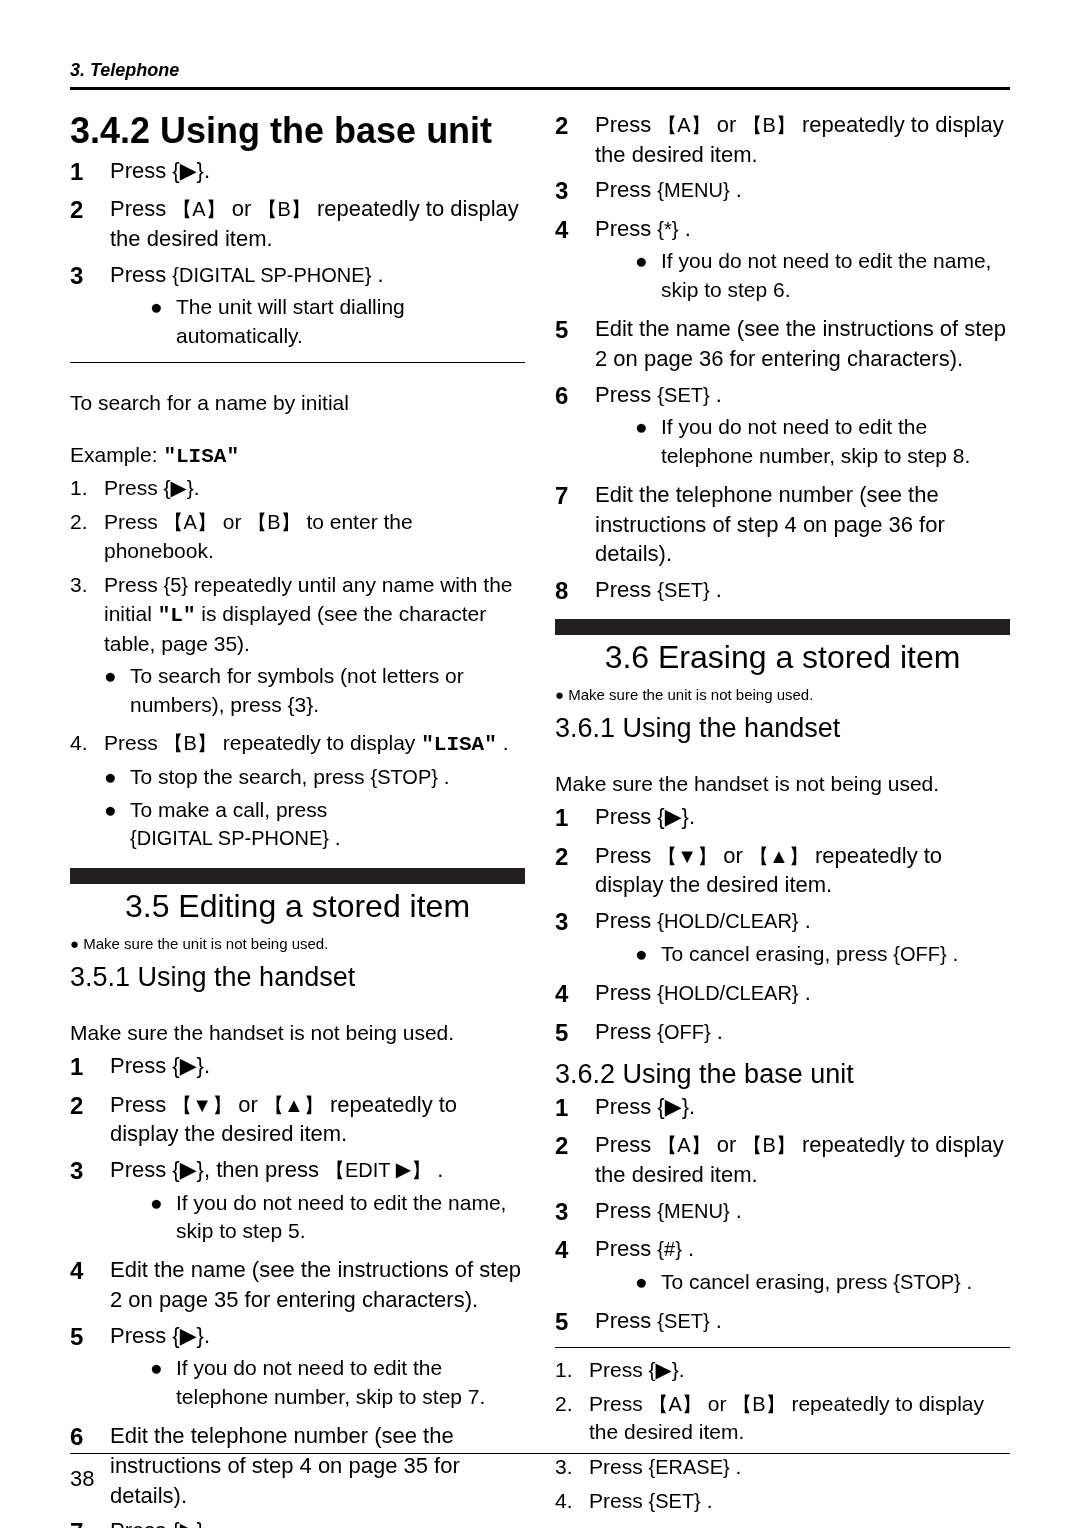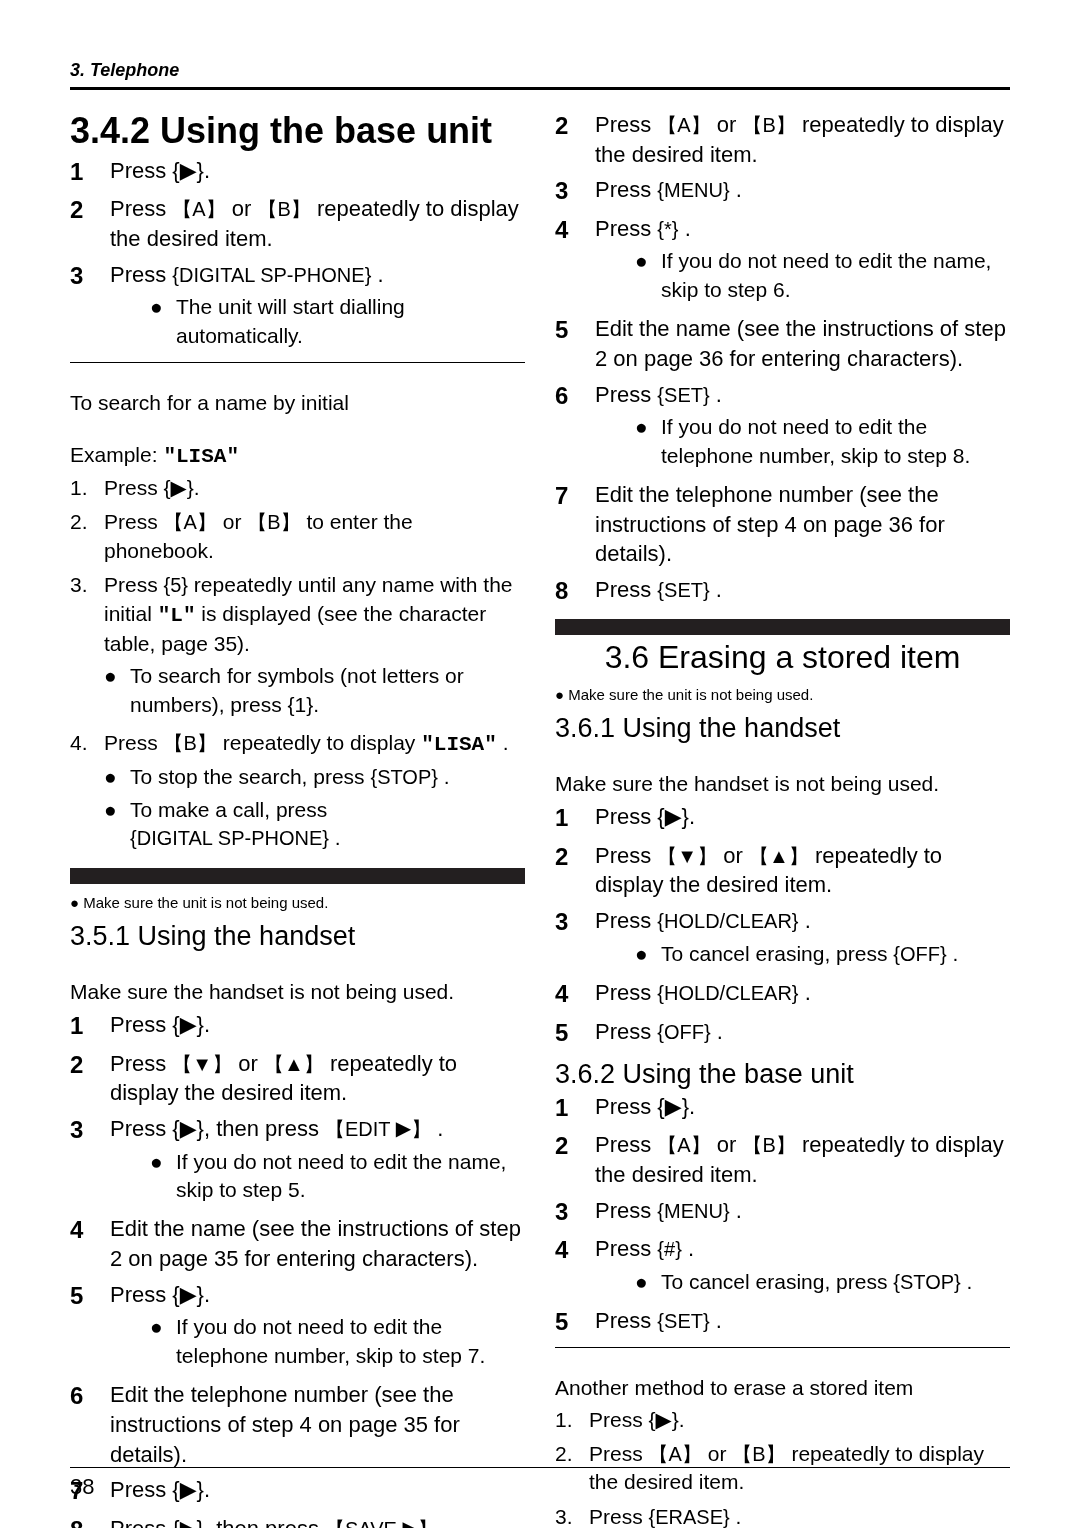--- a/index.html
+++ b/index.html
@@ -112,26 +112,26 @@
     font-size: 20px;
   }
   .navbtn::before { content: "【"; }
   .navbtn::after { content: "】"; }
   .arrow-right {
     display: inline-block;
     transform: translateY(-1px);
   }
   .page-num {
     position: absolute;
-    bottom: 28px;
+    bottom: 36px;
     left: 70px;
     font-size: 22px;
     border-top: 1px solid #000;
     width: calc(100% - 140px);
-    padding-top: 6px;
+    padding-top: 12px;
   }
 </style>
 </head>
 <body>
 
 <div class="header">3. Telephone</div>
 <div class="header-rule"></div>
 
 <div class="columns">
 
@@ -195,21 +195,21 @@
           <span class="num" style="font-size:21px;min-width:34px;font-weight:normal">3.</span>
         <span class="body">
           <span>Press </span>
           <span class="btn">5</span>
           <span> repeatedly until any name with the initial </span>
           <span class="mono">"L"</span>
           <span> is displayed (see the character table, page 35).</span>
           <ul class="sublist" style="padding-left:0">
               <li>
                 <span class="bullet">●</span>
-            <span>To search for symbols (not letters or numbers), press {1}.</span>
+            <span>To search for symbols (not letters or numbers), press {3}.</span>
               </li>
             </ul>
         </span>
         </li>
       <li>
           <span class="num" style="font-size:21px;min-width:34px;font-weight:normal">4.</span>
         <span class="body">
           <span>Press </span>
           <span class="navbtn">B</span>
           <span> repeatedly to display </span>
@@ -232,20 +232,21 @@
                 <span>.</span>
               </span>
               </li>
           </ul>
         </span>
         </li>
     </ol>
 
     <div class="h2-block">
       <div class="h2-bar"></div>
+      <div class="h2">3.5 Editing a stored item</div>
     </div>
     <div class="note-line">● <span>Make sure the unit is not being used.</span></div>
 
     <div class="sub">3.5.1 Using the handset</div>
     <div class="small">Make sure the handset is not being used.</div>
 
     <ol class="steps">
       <li>
           <span class="num">1</span>
         <span class="body">Press {▶}.</span>
@@ -485,21 +486,20 @@
           <span class="num">5</span>
         <span class="body">
           <span>Press </span>
           <span class="btn">SET</span>
           <span>.</span>
         </span>
         </li>
     </ol>
 
     <div class="hr-thin"></div>
-    <div class="small">Another method to erase a stored item</div>
     <ol class="steps" style="font-size:21px;">
       <li>
           <span class="num" style="font-size:21px;min-width:34px;font-weight:normal">1.</span>
         <span class="body">Press {▶}.</span>
         </li>
       <li>
           <span class="num" style="font-size:21px;min-width:34px;font-weight:normal">2.</span>
         <span class="body">
           <span>Press </span>
           <span class="navbtn">A</span>

